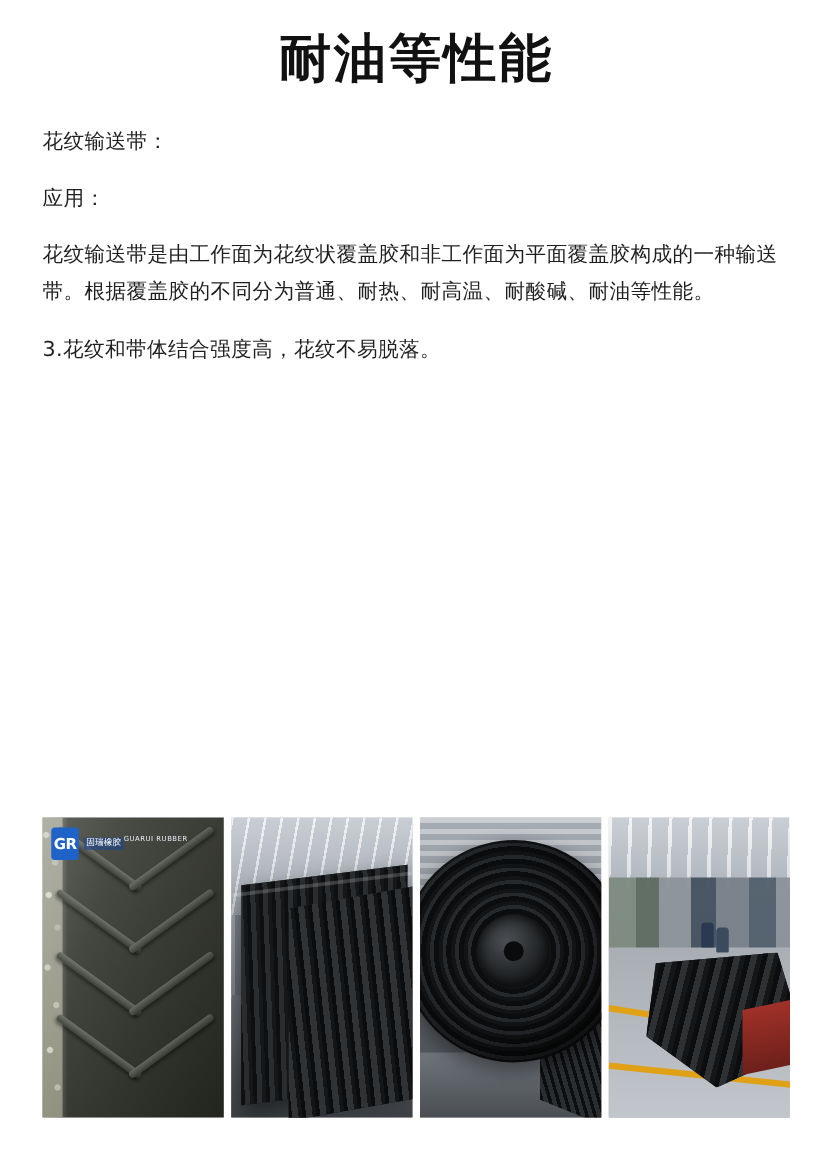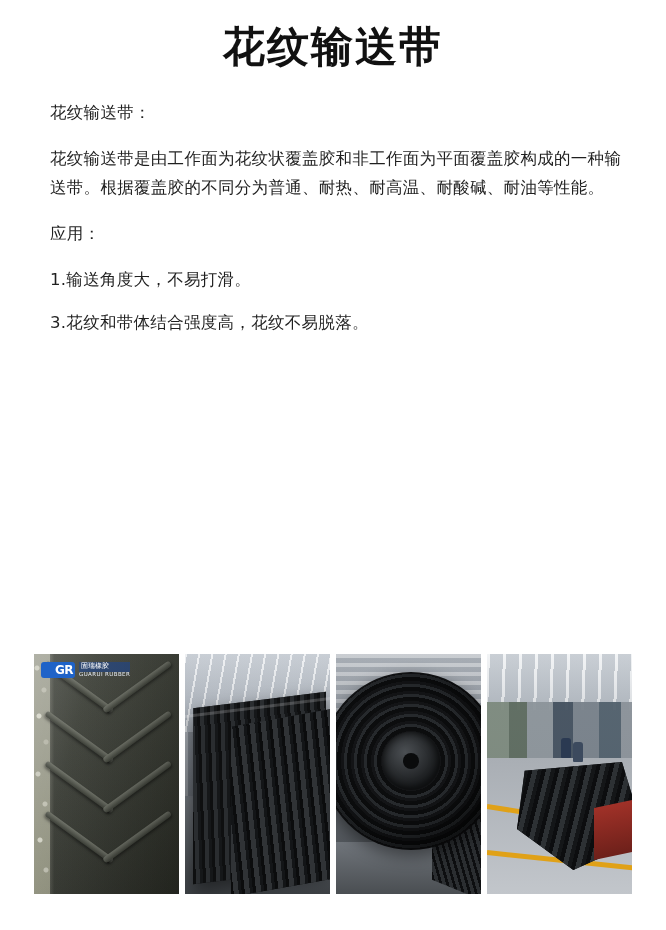--- a/index.html
+++ b/index.html
@@ -29,21 +29,21 @@
     margin: 22px 0 26px 0;
     line-height: 1.2;
   }
   .body-block {
     padding: 0 34px;
   }
   .para {
     font-size: 16.5px;
     line-height: 1.78;
     color: #1f1f1f;
-    margin: 0 0 17px 16px;
+    margin: 0 0 17px 0;
     letter-spacing: 0.3px;
     text-align: left;
   }
   .para.tight {
     margin-bottom: 14px;
   }
   .para.heading {
     margin-bottom: 16px;
   }
   .gallery {
@@ -120,35 +120,34 @@
     position: absolute;
     left: 7px;
     top: 8px;
     display: flex;
     align-items: center;
     gap: 4px;
     z-index: 5;
   }
   .watermark .wm-badge {
     width: 22px;
-    height: 16px;
+    height: 26px;
     border-radius: 3px;
     background: #1f63c8;
     color: #ffffff;
     font-size: 12px;
     font-weight: bold;
     display: flex;
     align-items: center;
     justify-content: center;
     letter-spacing: -0.5px;
-    padding-left: 12px;
   }
   .watermark .wm-text {
     display: flex;
-    flex-direction: column;
+    flex-direction: row;
     line-height: 1.05;
   }
   .watermark .wm-cn {
     font-size: 7px;
     color: #ffffff;
     background: rgba(25,70,150,0.55);
     padding: 1px 2px;
   }
   .watermark .wm-en {
     font-size: 5.5px;
@@ -318,27 +317,26 @@
     height: 52px;
     background: linear-gradient(180deg, #a03128, #6d201a);
     transform: skewY(-12deg);
   }
 </style>
 </head>
 <body>
 
 <div class="page">
 
-  <h1 class="title">花纹输送带</h1>
+  <h1 class="title">耐油等性能</h1>
 
   <div class="body-block">
     <p class="para heading">花纹输送带：</p>
+    <p class="para heading">应用：</p>
     <p class="para">花纹输送带是由工作面为花纹状覆盖胶和非工作面为平面覆盖胶构成的一种输送带。根据覆盖胶的不同分为普通、耐热、耐高温、耐酸碱、耐油等性能。</p>
-    <p class="para heading">应用：</p>
-    <p class="para tight">1.输送角度大，不易打滑。</p>
     <p class="para tight">3.花纹和带体结合强度高，花纹不易脱落。</p>
   </div>
 
   <div class="gallery">
 
     <div class="photo p1">
       <div class="gravel"></div>
       <div class="chev" style="top:6px"></div>
       <div class="chev" style="top:56px"></div>
       <div class="chev" style="top:106px"></div>

